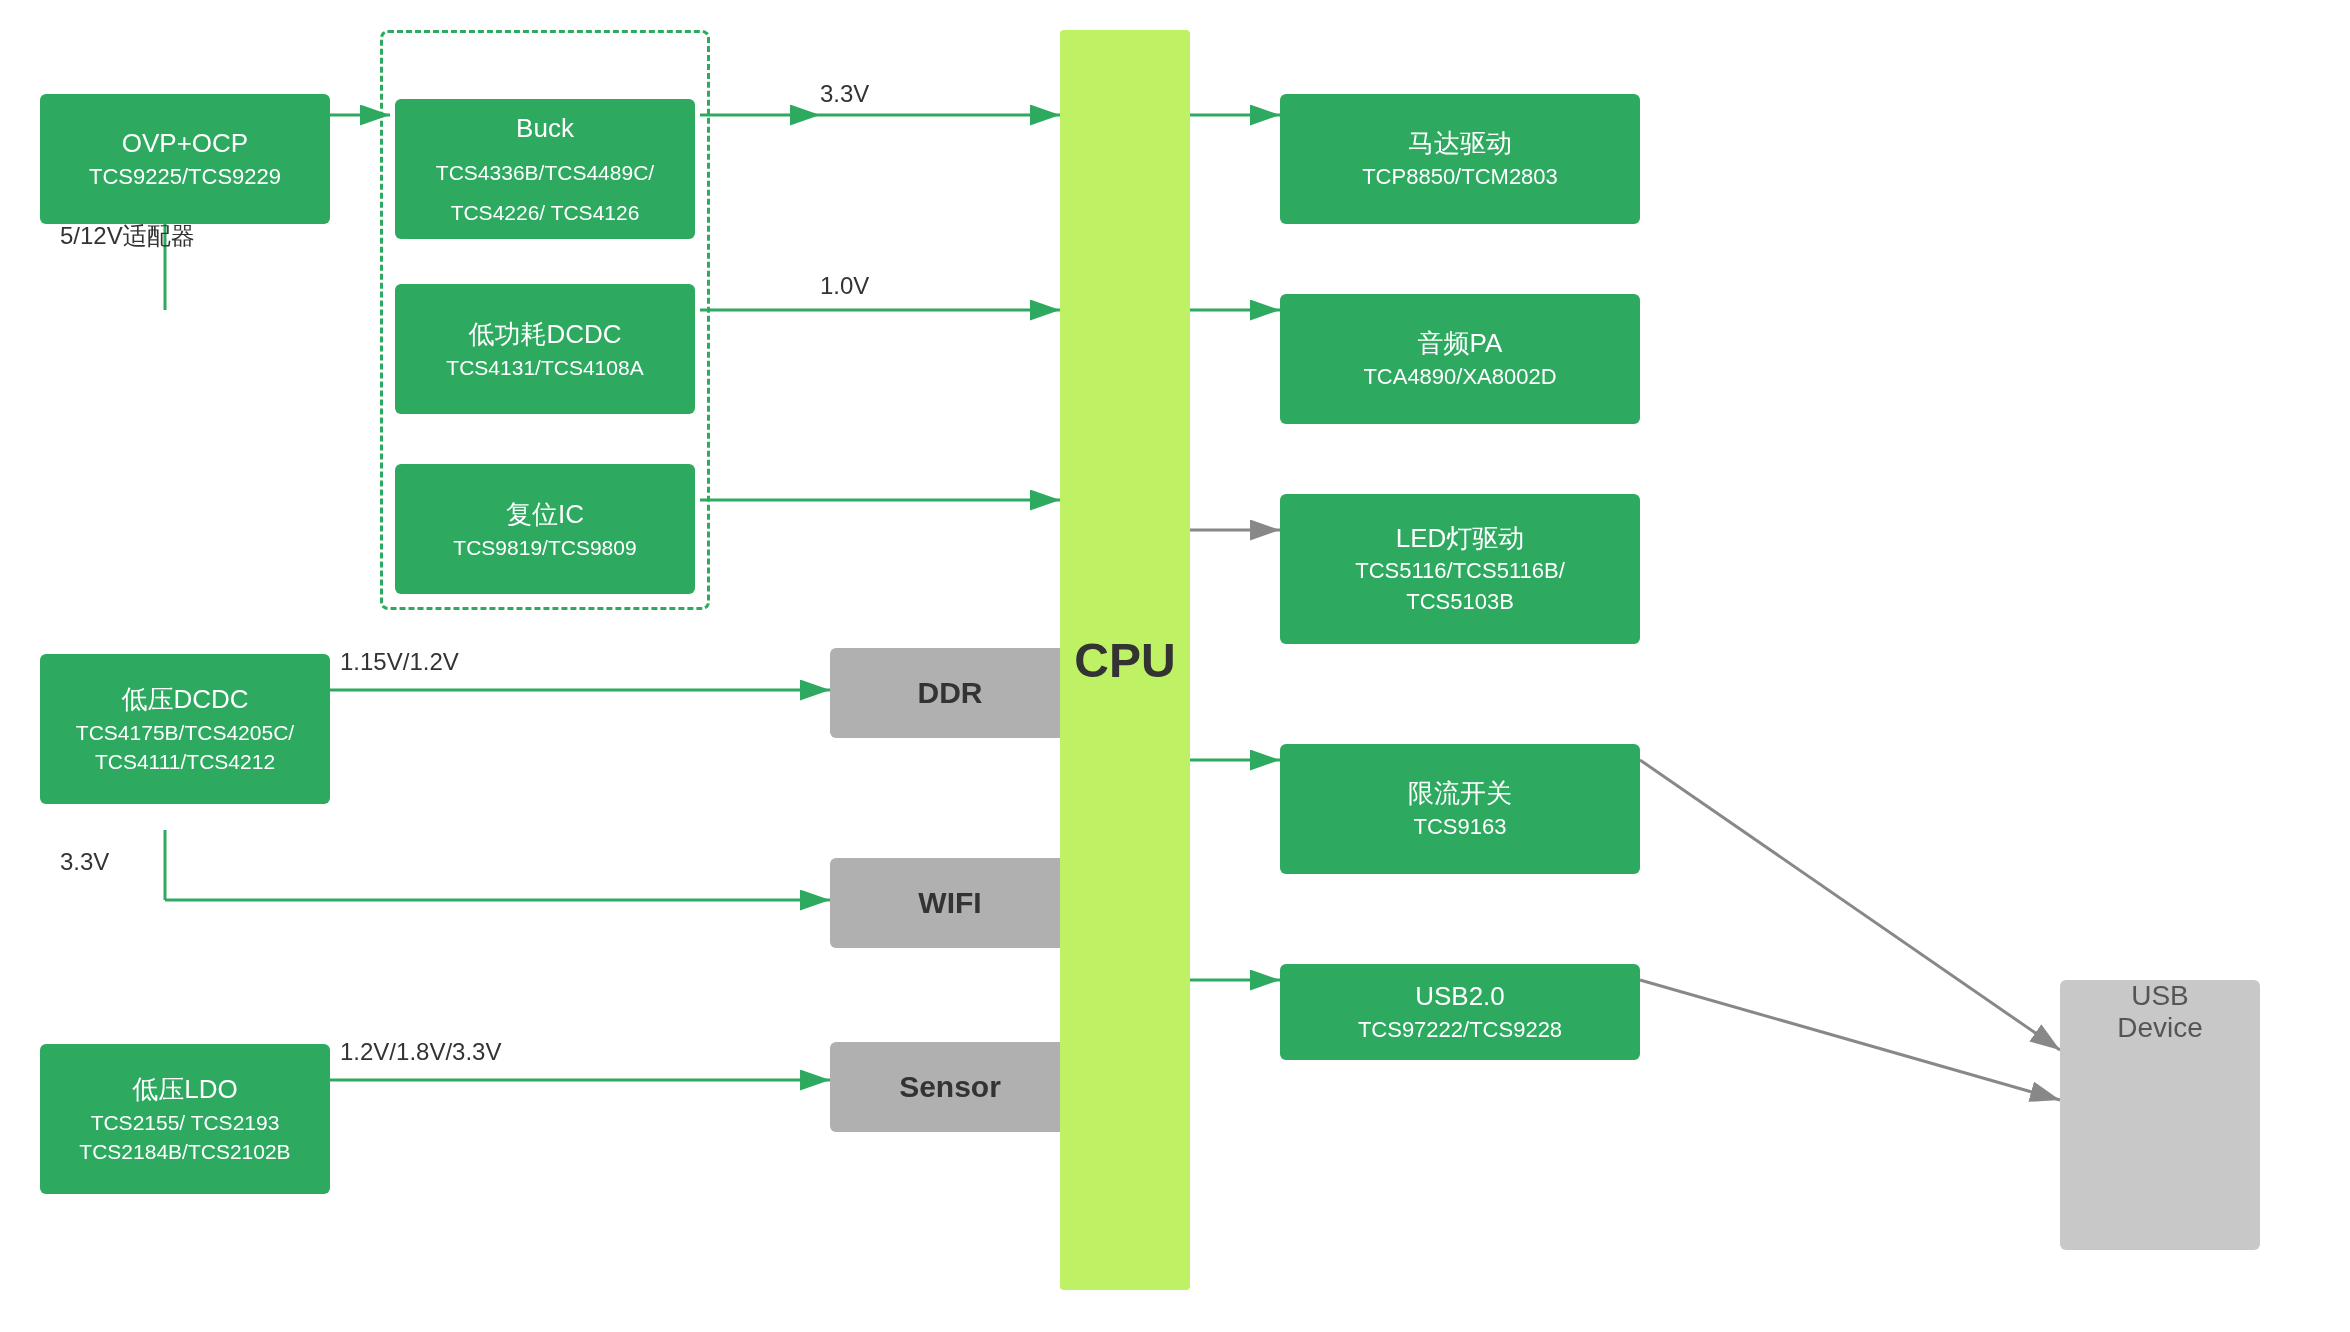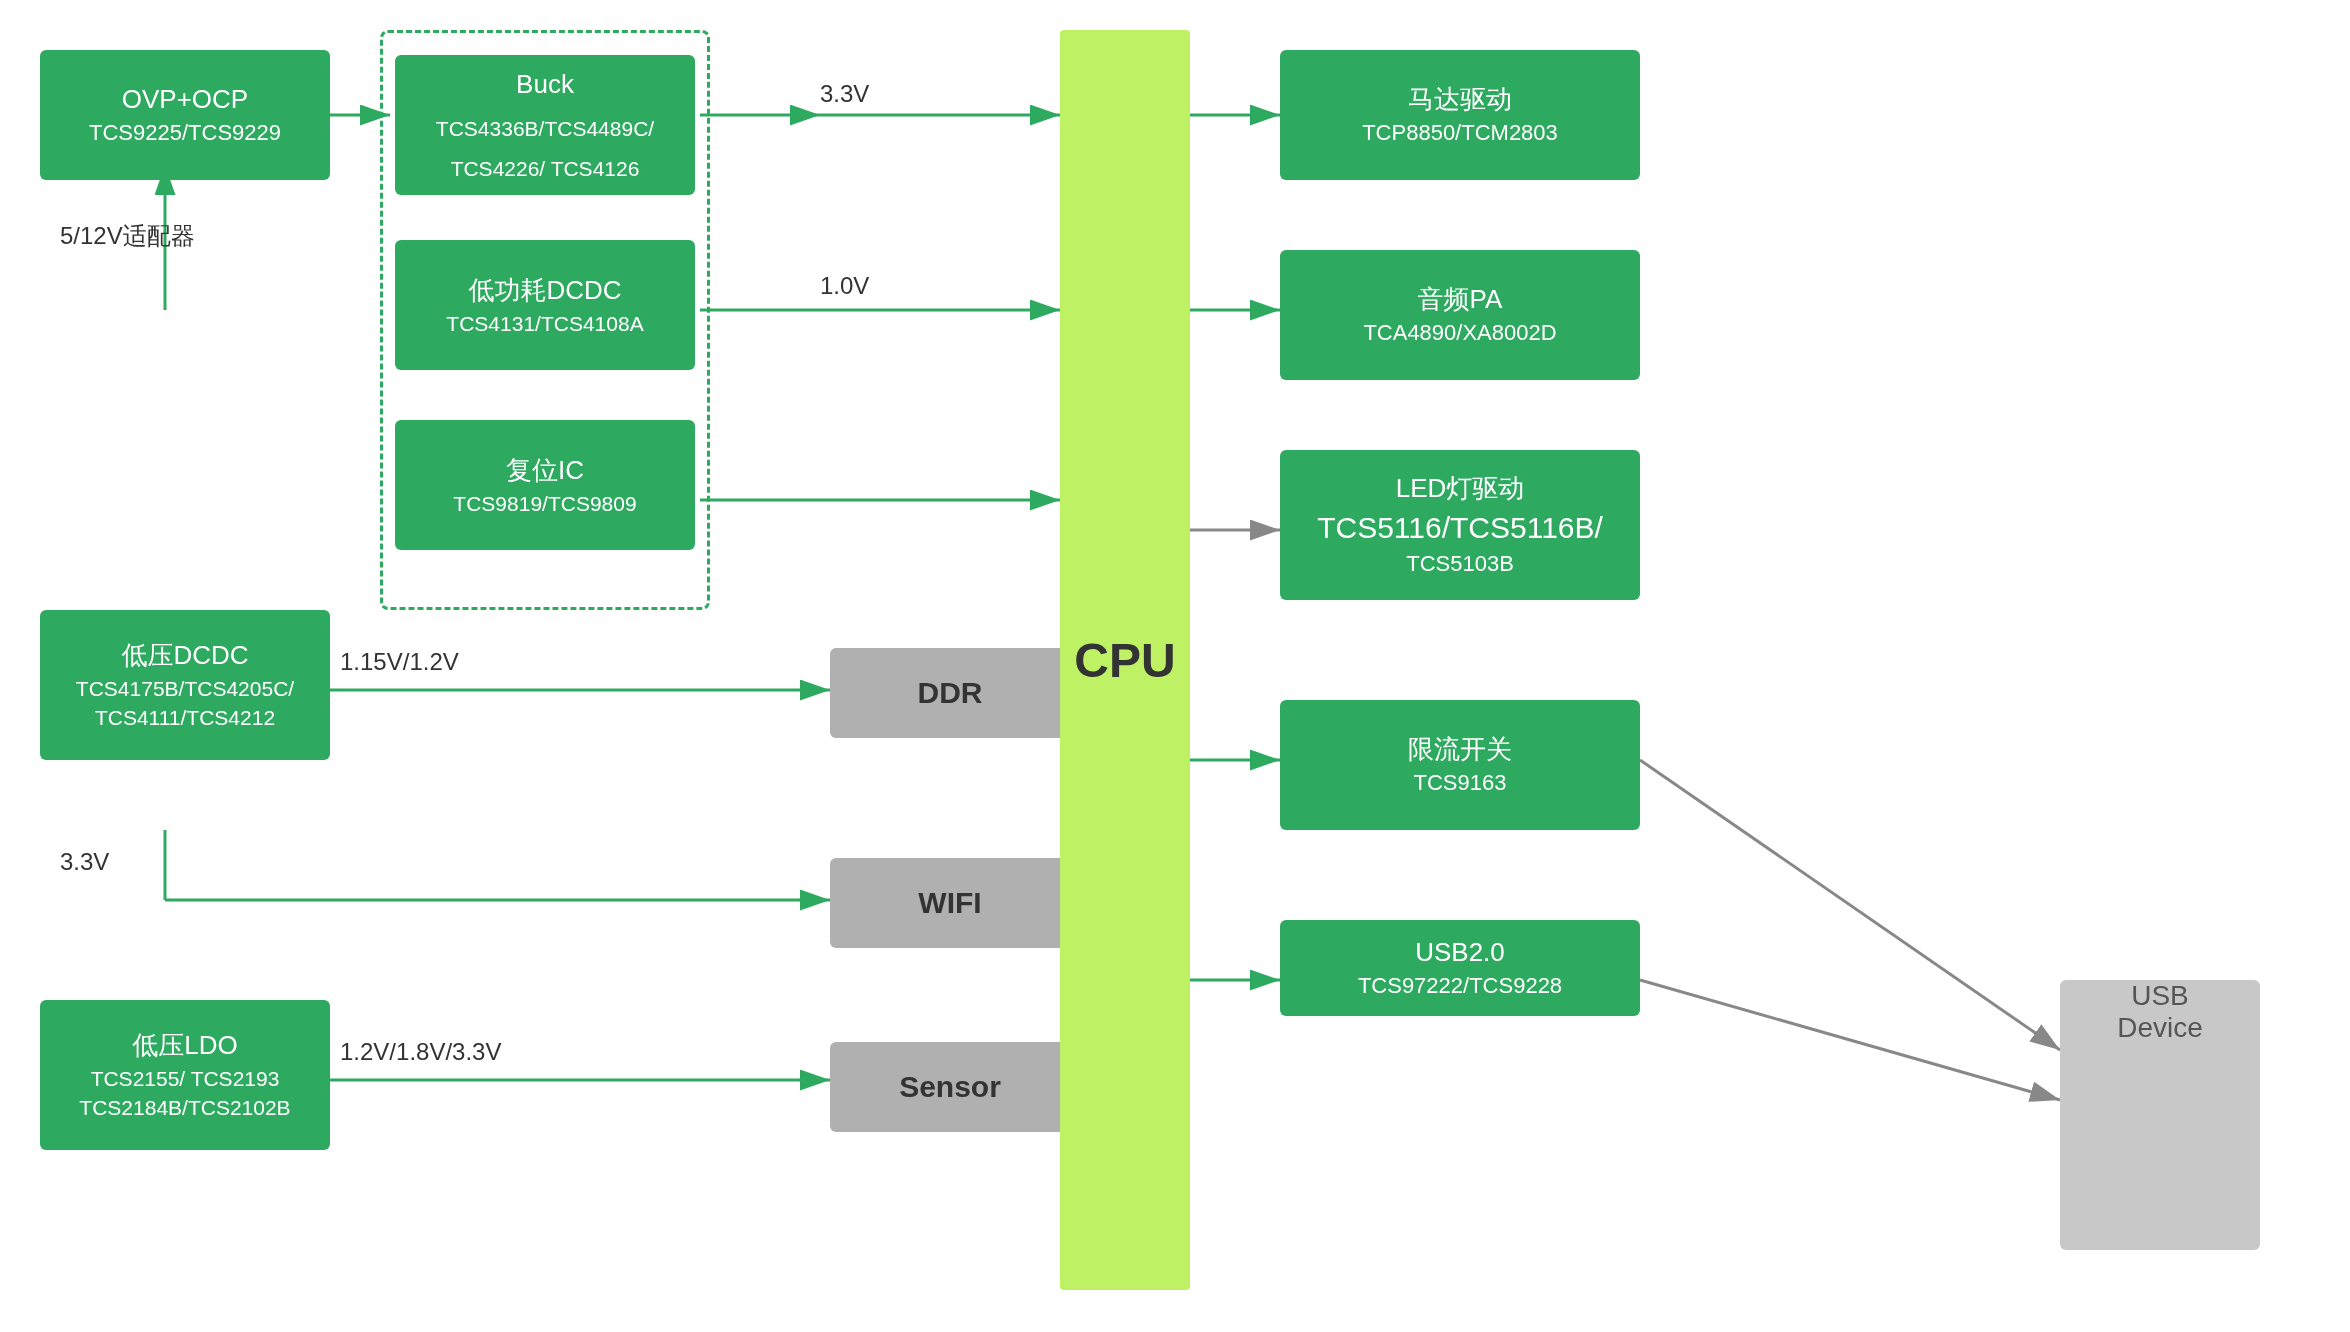--- a/index.html
+++ b/index.html
@@ -26,20 +26,21 @@
       border-radius: 6px;
       display: flex;
       flex-direction: column;
       align-items: center;
       justify-content: center;
       text-align: left;
       position: absolute;
       font-size: 26px;
       line-height: 1.4;
       padding: 10px 16px;
+      margin-top: 44px;
     }
 
     
     .gray-box {
       background-color: #b0b0b0;
       color: #333;
       border-radius: 6px;
       display: flex;
       align-items: center;
       justify-content: center;
@@ -235,21 +236,21 @@
     <span style="font-size:22px;">TCP8850/TCM2803</span>
   </div>
 
   <div class="green-box" style="left: 1280px; top: 250px; width: 360px; height: 130px;">
     <span>音频PA</span>
     <span style="font-size:22px;">TCA4890/XA8002D</span>
   </div>
 
   <div class="green-box" style="left: 1280px; top: 450px; width: 360px; height: 150px;">
     <span>LED灯驱动</span>
-    <span style="font-size:30px;">TCS5116/TCS5116B/</span>
+    <span style="font-size:22px;">TCS5116/TCS5116B/</span>
     <span style="font-size:22px;">TCS5103B</span>
   </div>
 
   <div class="green-box" style="left: 1280px; top: 700px; width: 360px; height: 130px;">
     <span>限流开关</span>
     <span style="font-size:22px;">TCS9163</span>
   </div>
 
   <div class="green-box" style="left: 1280px; top: 920px; width: 360px; height: 96px;">
     <span>USB2.0</span>

